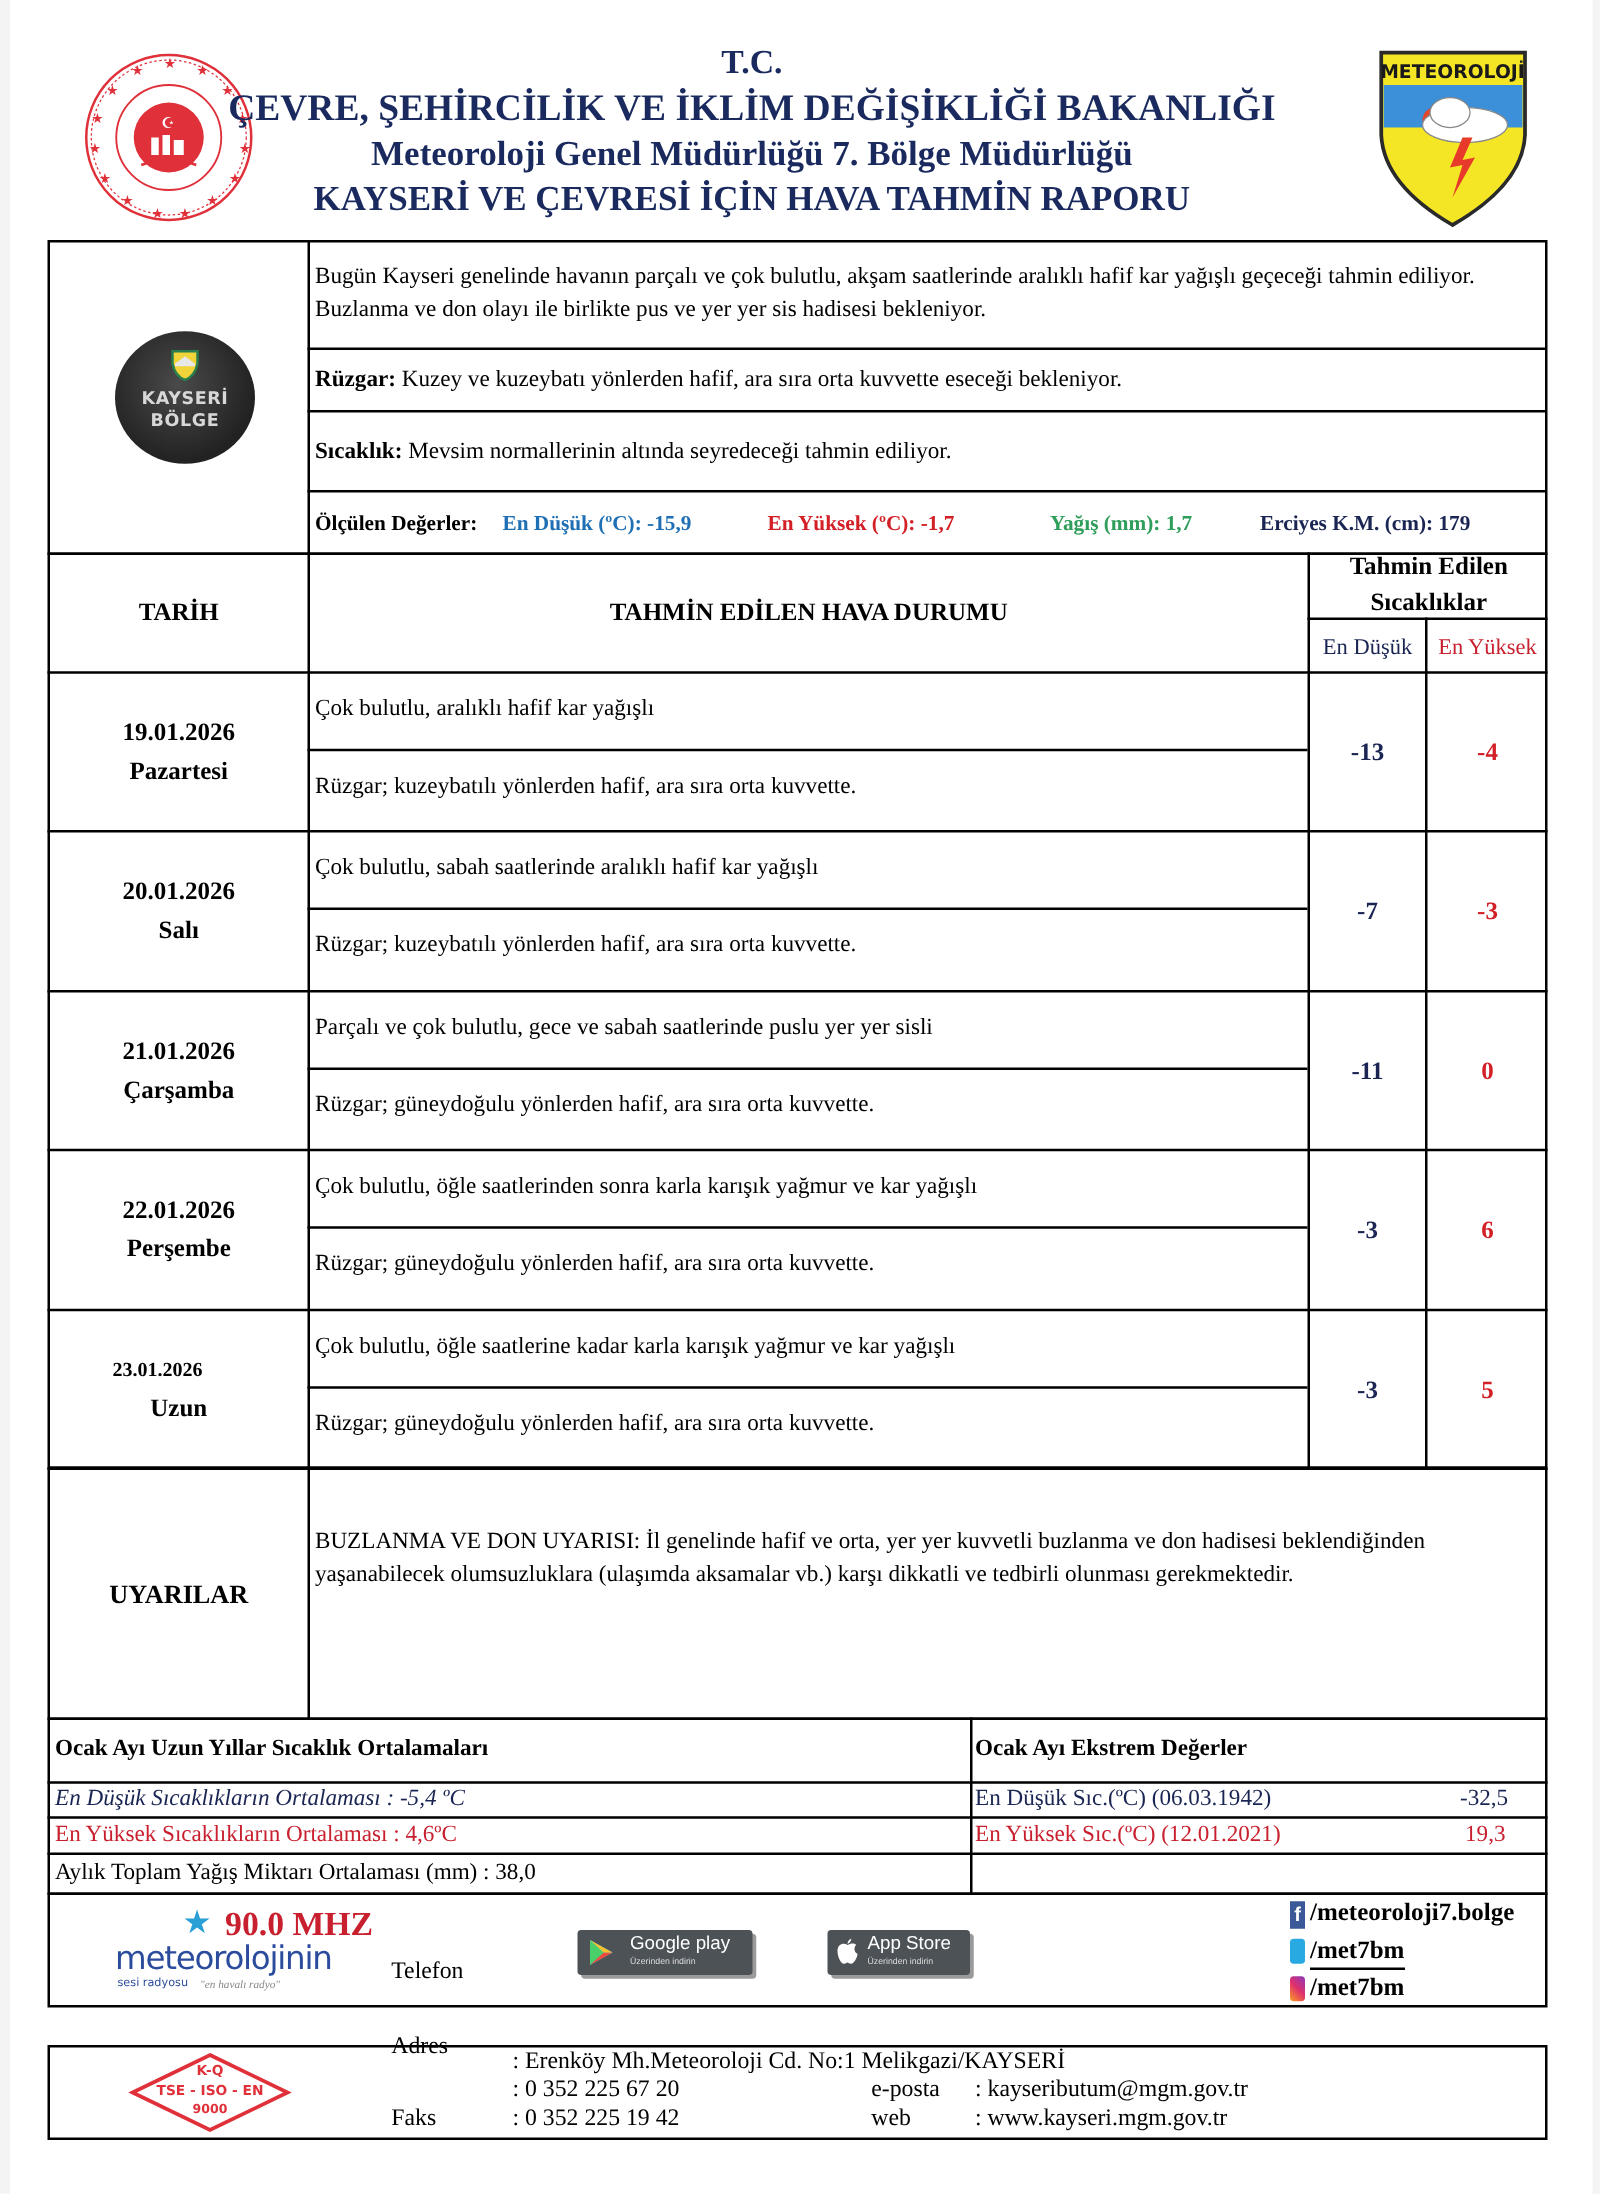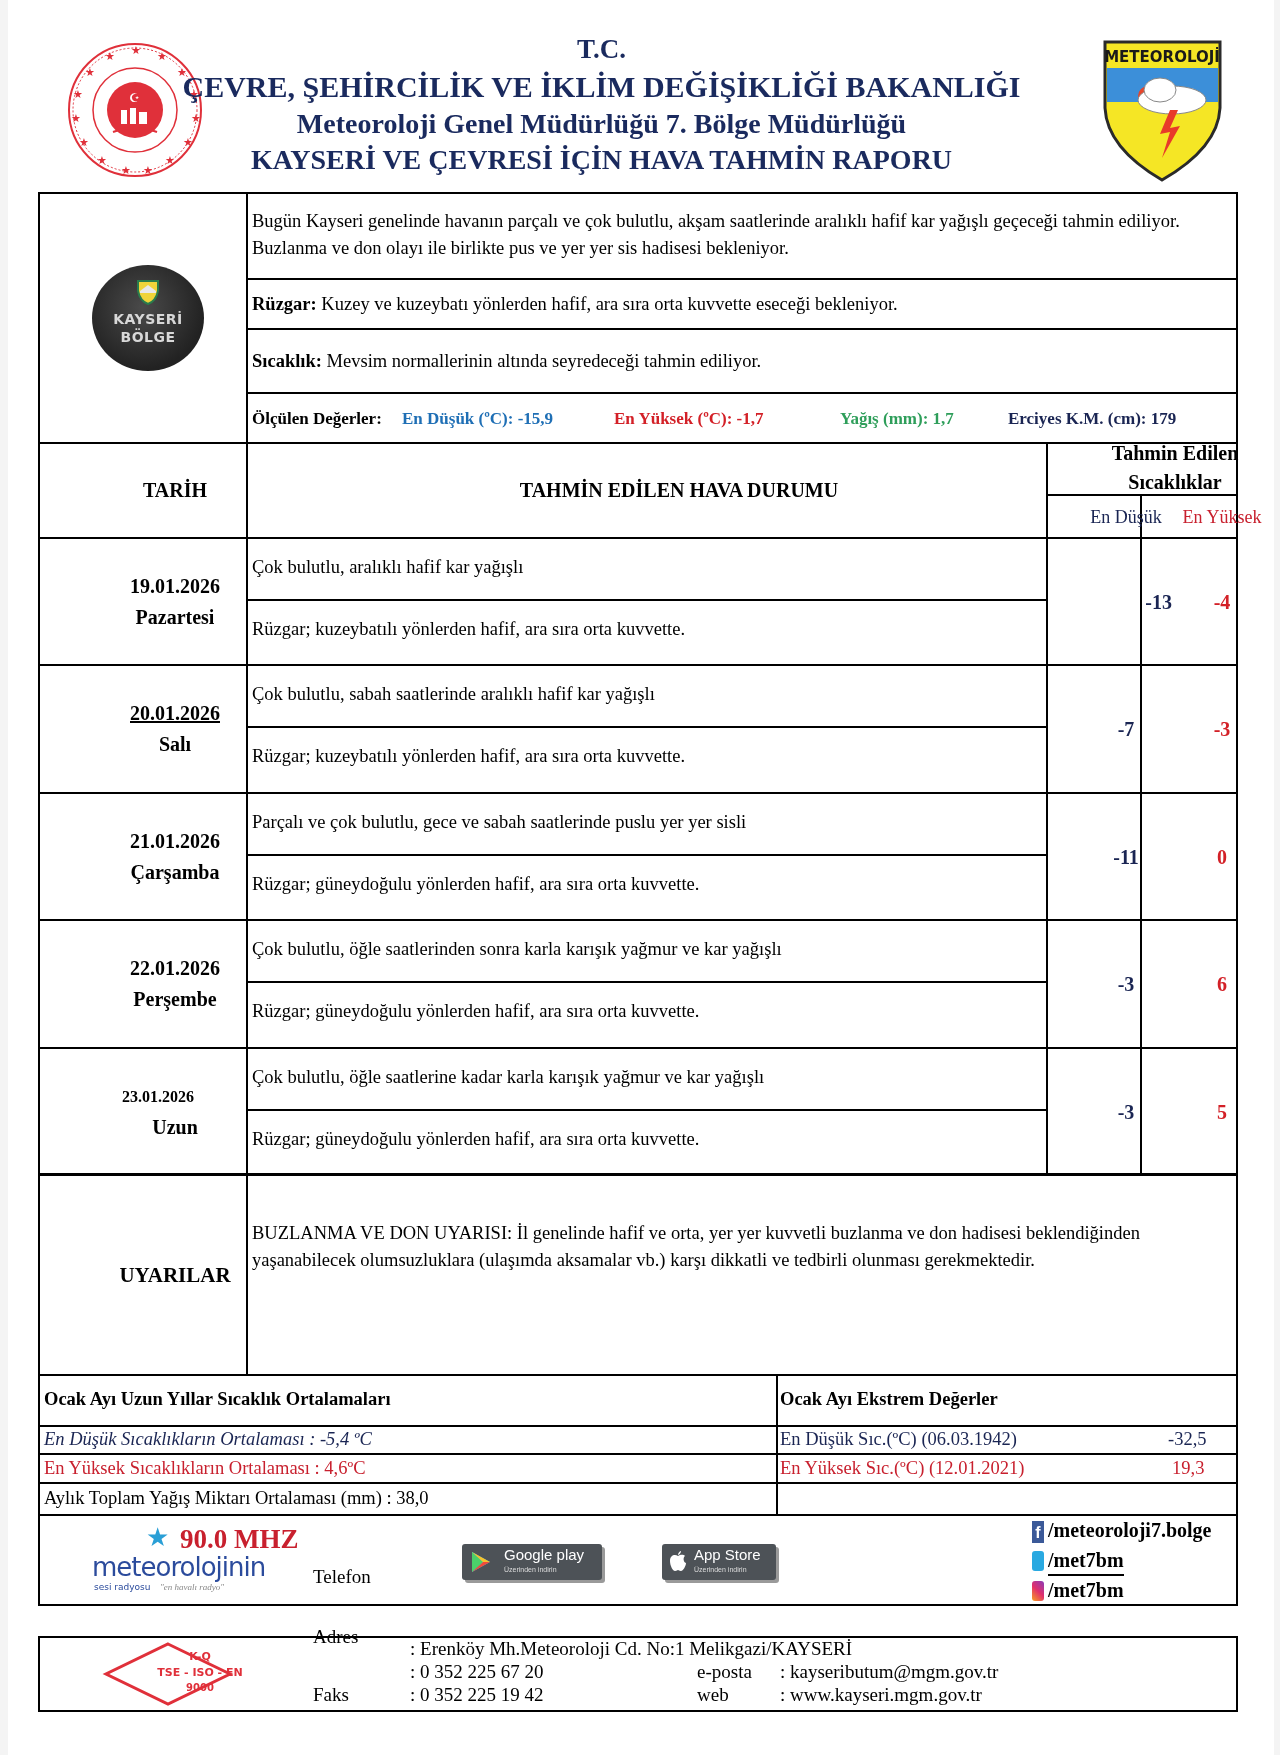--- a/index.html
+++ b/index.html
@@ -19,21 +19,21 @@
   .h-min { top: 70px; font-size: 30px; }
   .h-mgm { top: 108px; font-size: 28px; }
   .h-rep { top: 144px; font-size: 28px; }
   
   .box { position: absolute; border: 2px solid #000; box-sizing: border-box; }
   .hl { position: absolute; height: 2px; background: #000; }
   .vl { position: absolute; width: 2px; background: #000; }
   .txt { position: absolute; font-size: 18.5px; line-height: 27px; white-space: nowrap; }
   .wrap { white-space: normal; }
   .b { font-weight: bold; }
-  .c { text-align: center; padding-left: 32px; }
+  .c { text-align: center; }
   .blue { color: #1f6fb5; }
   .navy { color: #1a2553; }
   .red { color: #d32027; }
   .green { color: #2e9e5a; }
   .dred { color: #c8202e; }
   
   .seal { left: 55px; top: 40px; width: 160px; height: 140px; }
   .shield { left: 1100px; top: 38px; width: 125px; height: 145px; }
   .kayseri-logo { left: 92px; top: 265px; width: 112px; height: 106px; border-radius: 50%;
     background: radial-gradient(circle at 45% 40%, #4a4a4a, #222 70%); }
@@ -134,25 +134,25 @@
 <div class="txt b c" style="left:1048px; top:469px; width:190px; font-size:20px;">Sıcaklıklar</div>
 <div class="txt c navy" style="left:1048px; top:504px; width:92px; font-size:18px;">En Düşük</div>
 <div class="txt c dred" style="left:1142px; top:504px; width:96px; font-size:18px;">En Yüksek</div>
 
 <div id="forecast-rows">
     <div class="hl" style="left:246px; top:599px; width:800px;"></div>
     <div class="txt b c" style="left:38px; top:573px; width:210px; font-size:20px;">19.01.2026</div>
     <div class="txt b c" style="left:38px; top:604px; width:210px; font-size:20px;">Pazartesi</div>
     <div class="txt" style="left:252px; top:554px;">Çok bulutlu, aralıklı hafif kar yağışlı</div>
     <div class="txt" style="left:252px; top:616px;">Rüzgar; kuzeybatılı yönlerden hafif, ara sıra orta kuvvette.</div>
-    <div class="txt b c navy" style="left:1048px; top:589px; width:92px; font-size:20px;text-align:right;">-13</div>
+    <div class="txt b c navy" style="left:1048px; top:589px; width:92px; font-size:20px;">-13</div>
     <div class="txt b c red" style="left:1142px; top:589px; width:96px; font-size:20px;">-4</div>
     <div class="hl" style="left:38px; top:664.4px; width:1200px;"></div>
     <div class="hl" style="left:246px; top:726.4px; width:800px;"></div>
-    <div class="txt b c" style="left:38px; top:700.4px; width:210px; font-size:20px;text-decoration:underline;">20.01.2026</div>
+    <div class="txt b c" style="left:38px; top:700.4px; width:210px; font-size:20px;">20.01.2026</div>
     <div class="txt b c" style="left:38px; top:731.4px; width:210px; font-size:20px;">Salı</div>
     <div class="txt" style="left:252px; top:681.4px;">Çok bulutlu, sabah saatlerinde aralıklı hafif kar yağışlı</div>
     <div class="txt" style="left:252px; top:743.4px;">Rüzgar; kuzeybatılı yönlerden hafif, ara sıra orta kuvvette.</div>
     <div class="txt b c navy" style="left:1048px; top:716.4px; width:92px; font-size:20px;">-7</div>
     <div class="txt b c red" style="left:1142px; top:716.4px; width:96px; font-size:20px;">-3</div>
     <div class="hl" style="left:38px; top:791.8px; width:1200px;"></div>
     <div class="hl" style="left:246px; top:853.8px; width:800px;"></div>
     <div class="txt b c" style="left:38px; top:827.8px; width:210px; font-size:20px;">21.01.2026</div>
     <div class="txt b c" style="left:38px; top:858.8px; width:210px; font-size:20px;">Çarşamba</div>
     <div class="txt" style="left:252px; top:808.8px;">Parçalı ve çok bulutlu, gece ve sabah saatlerinde puslu yer yer sisli</div>

